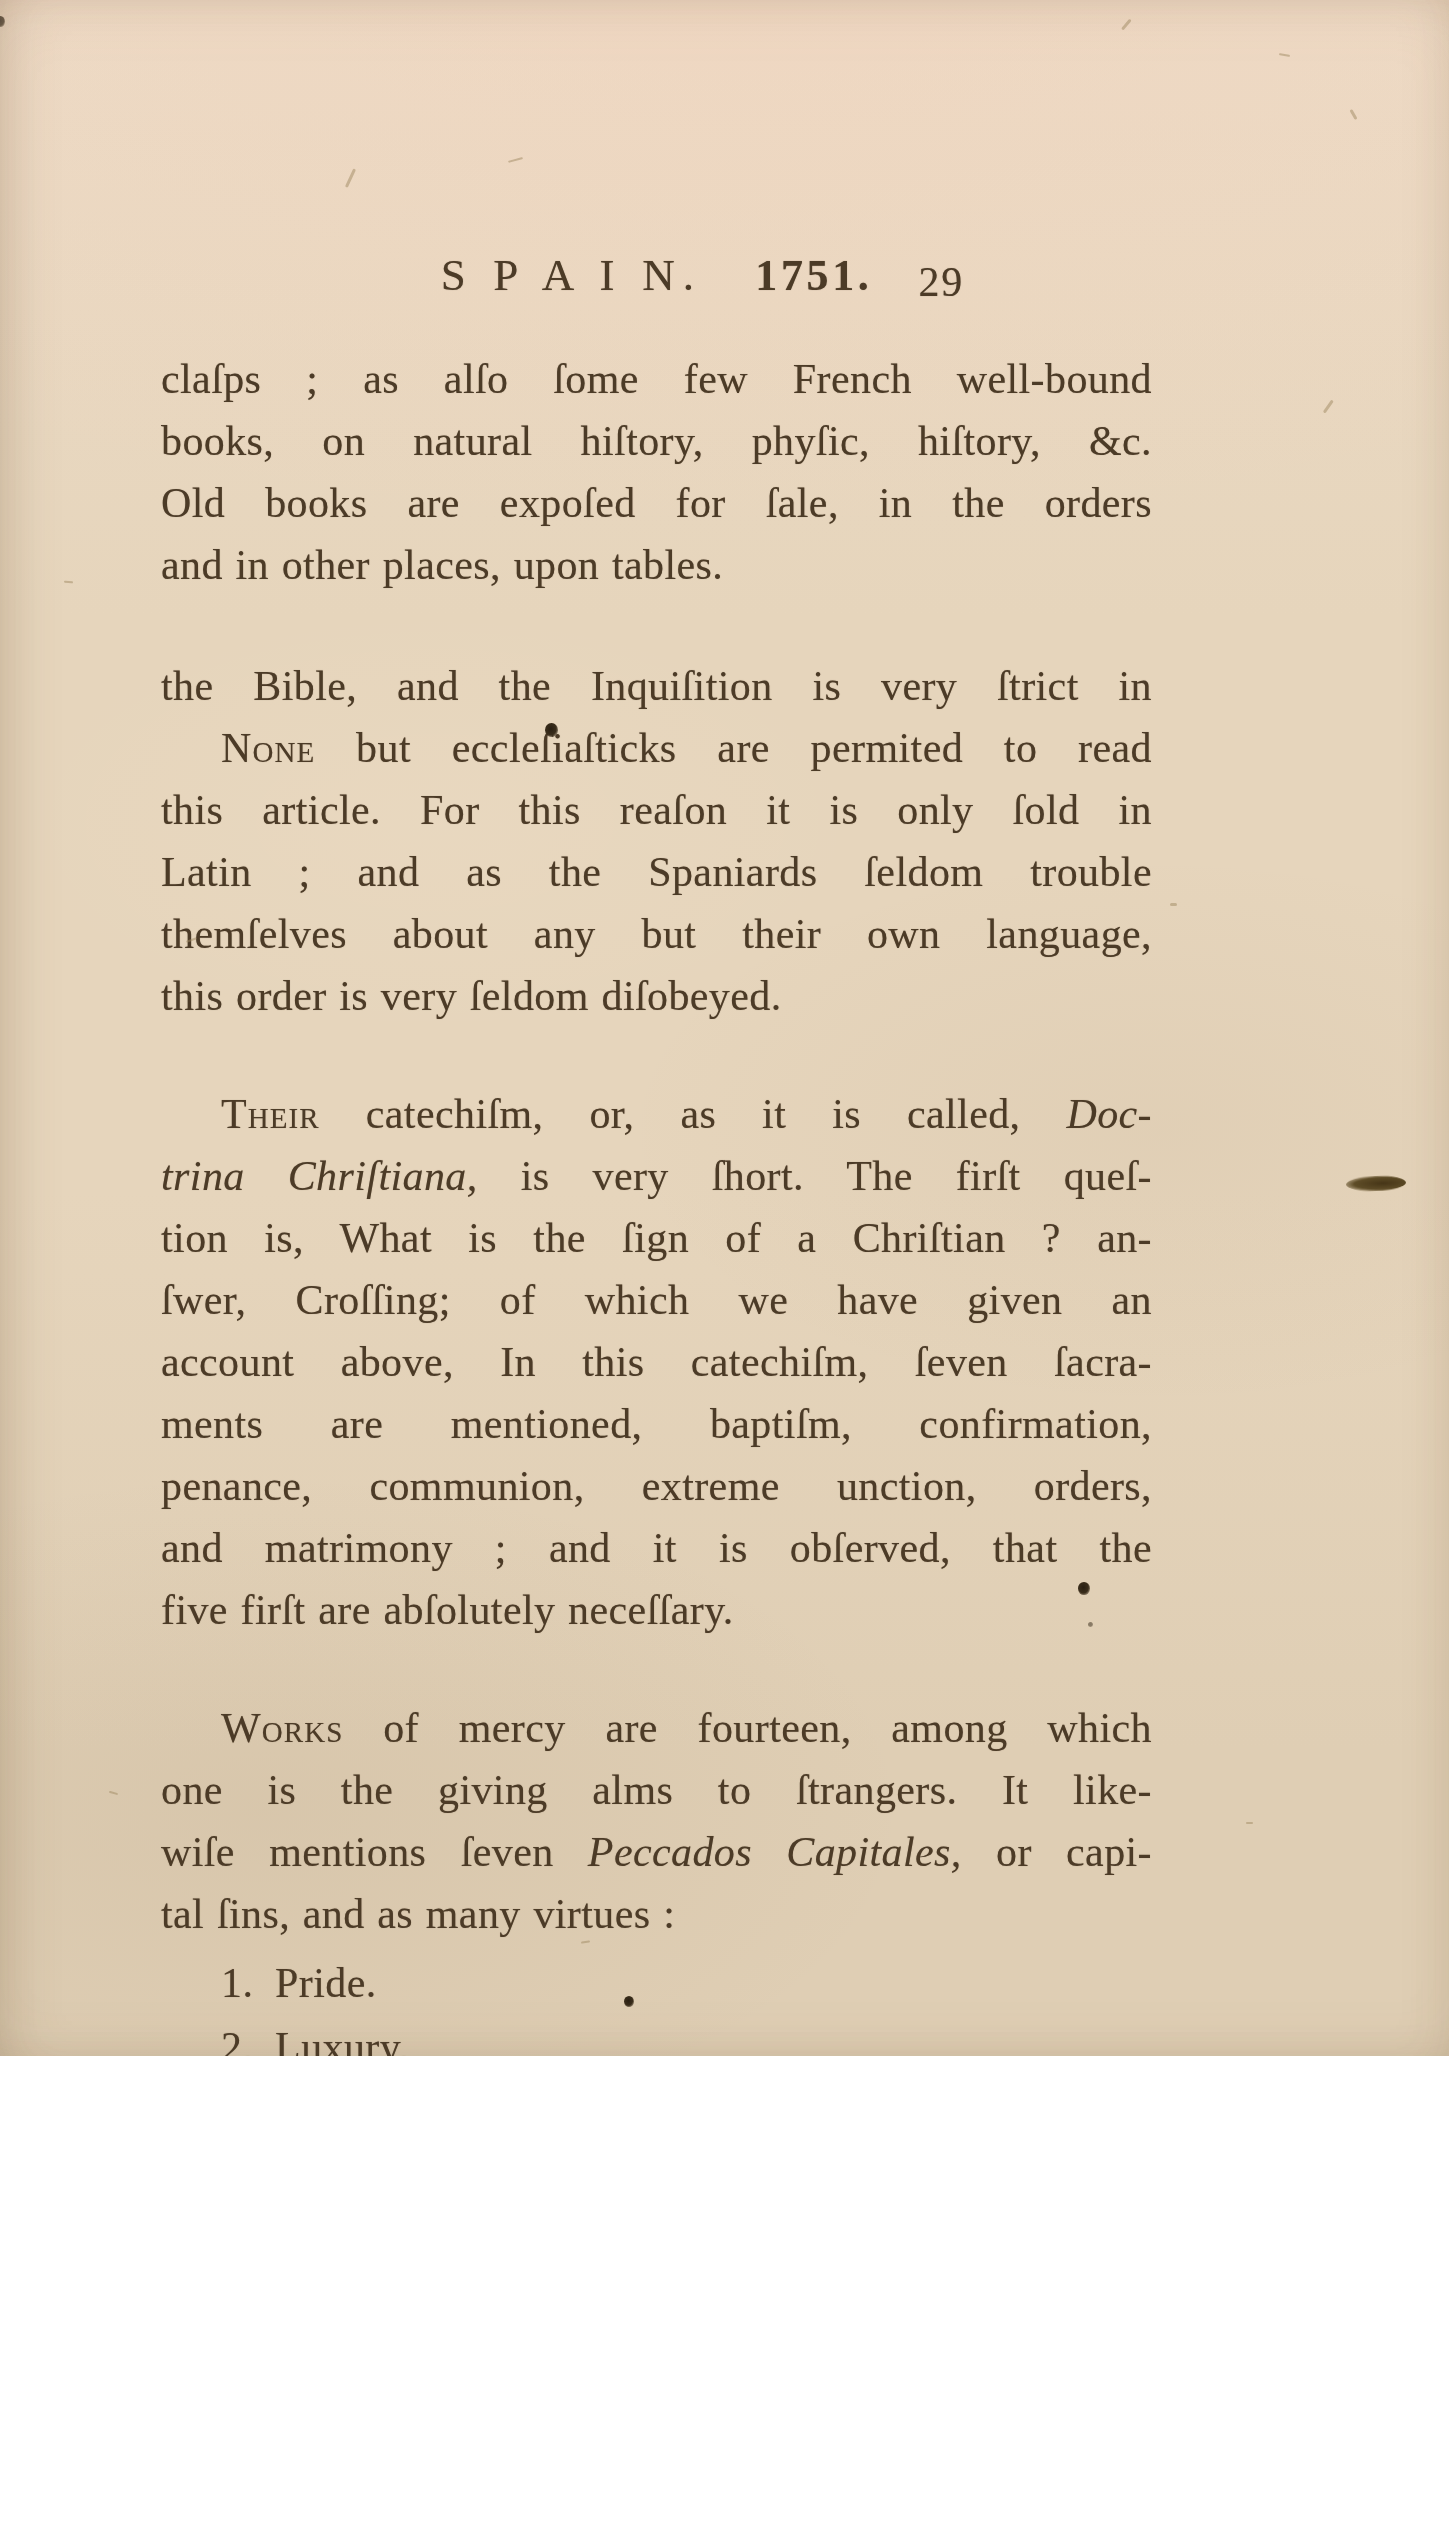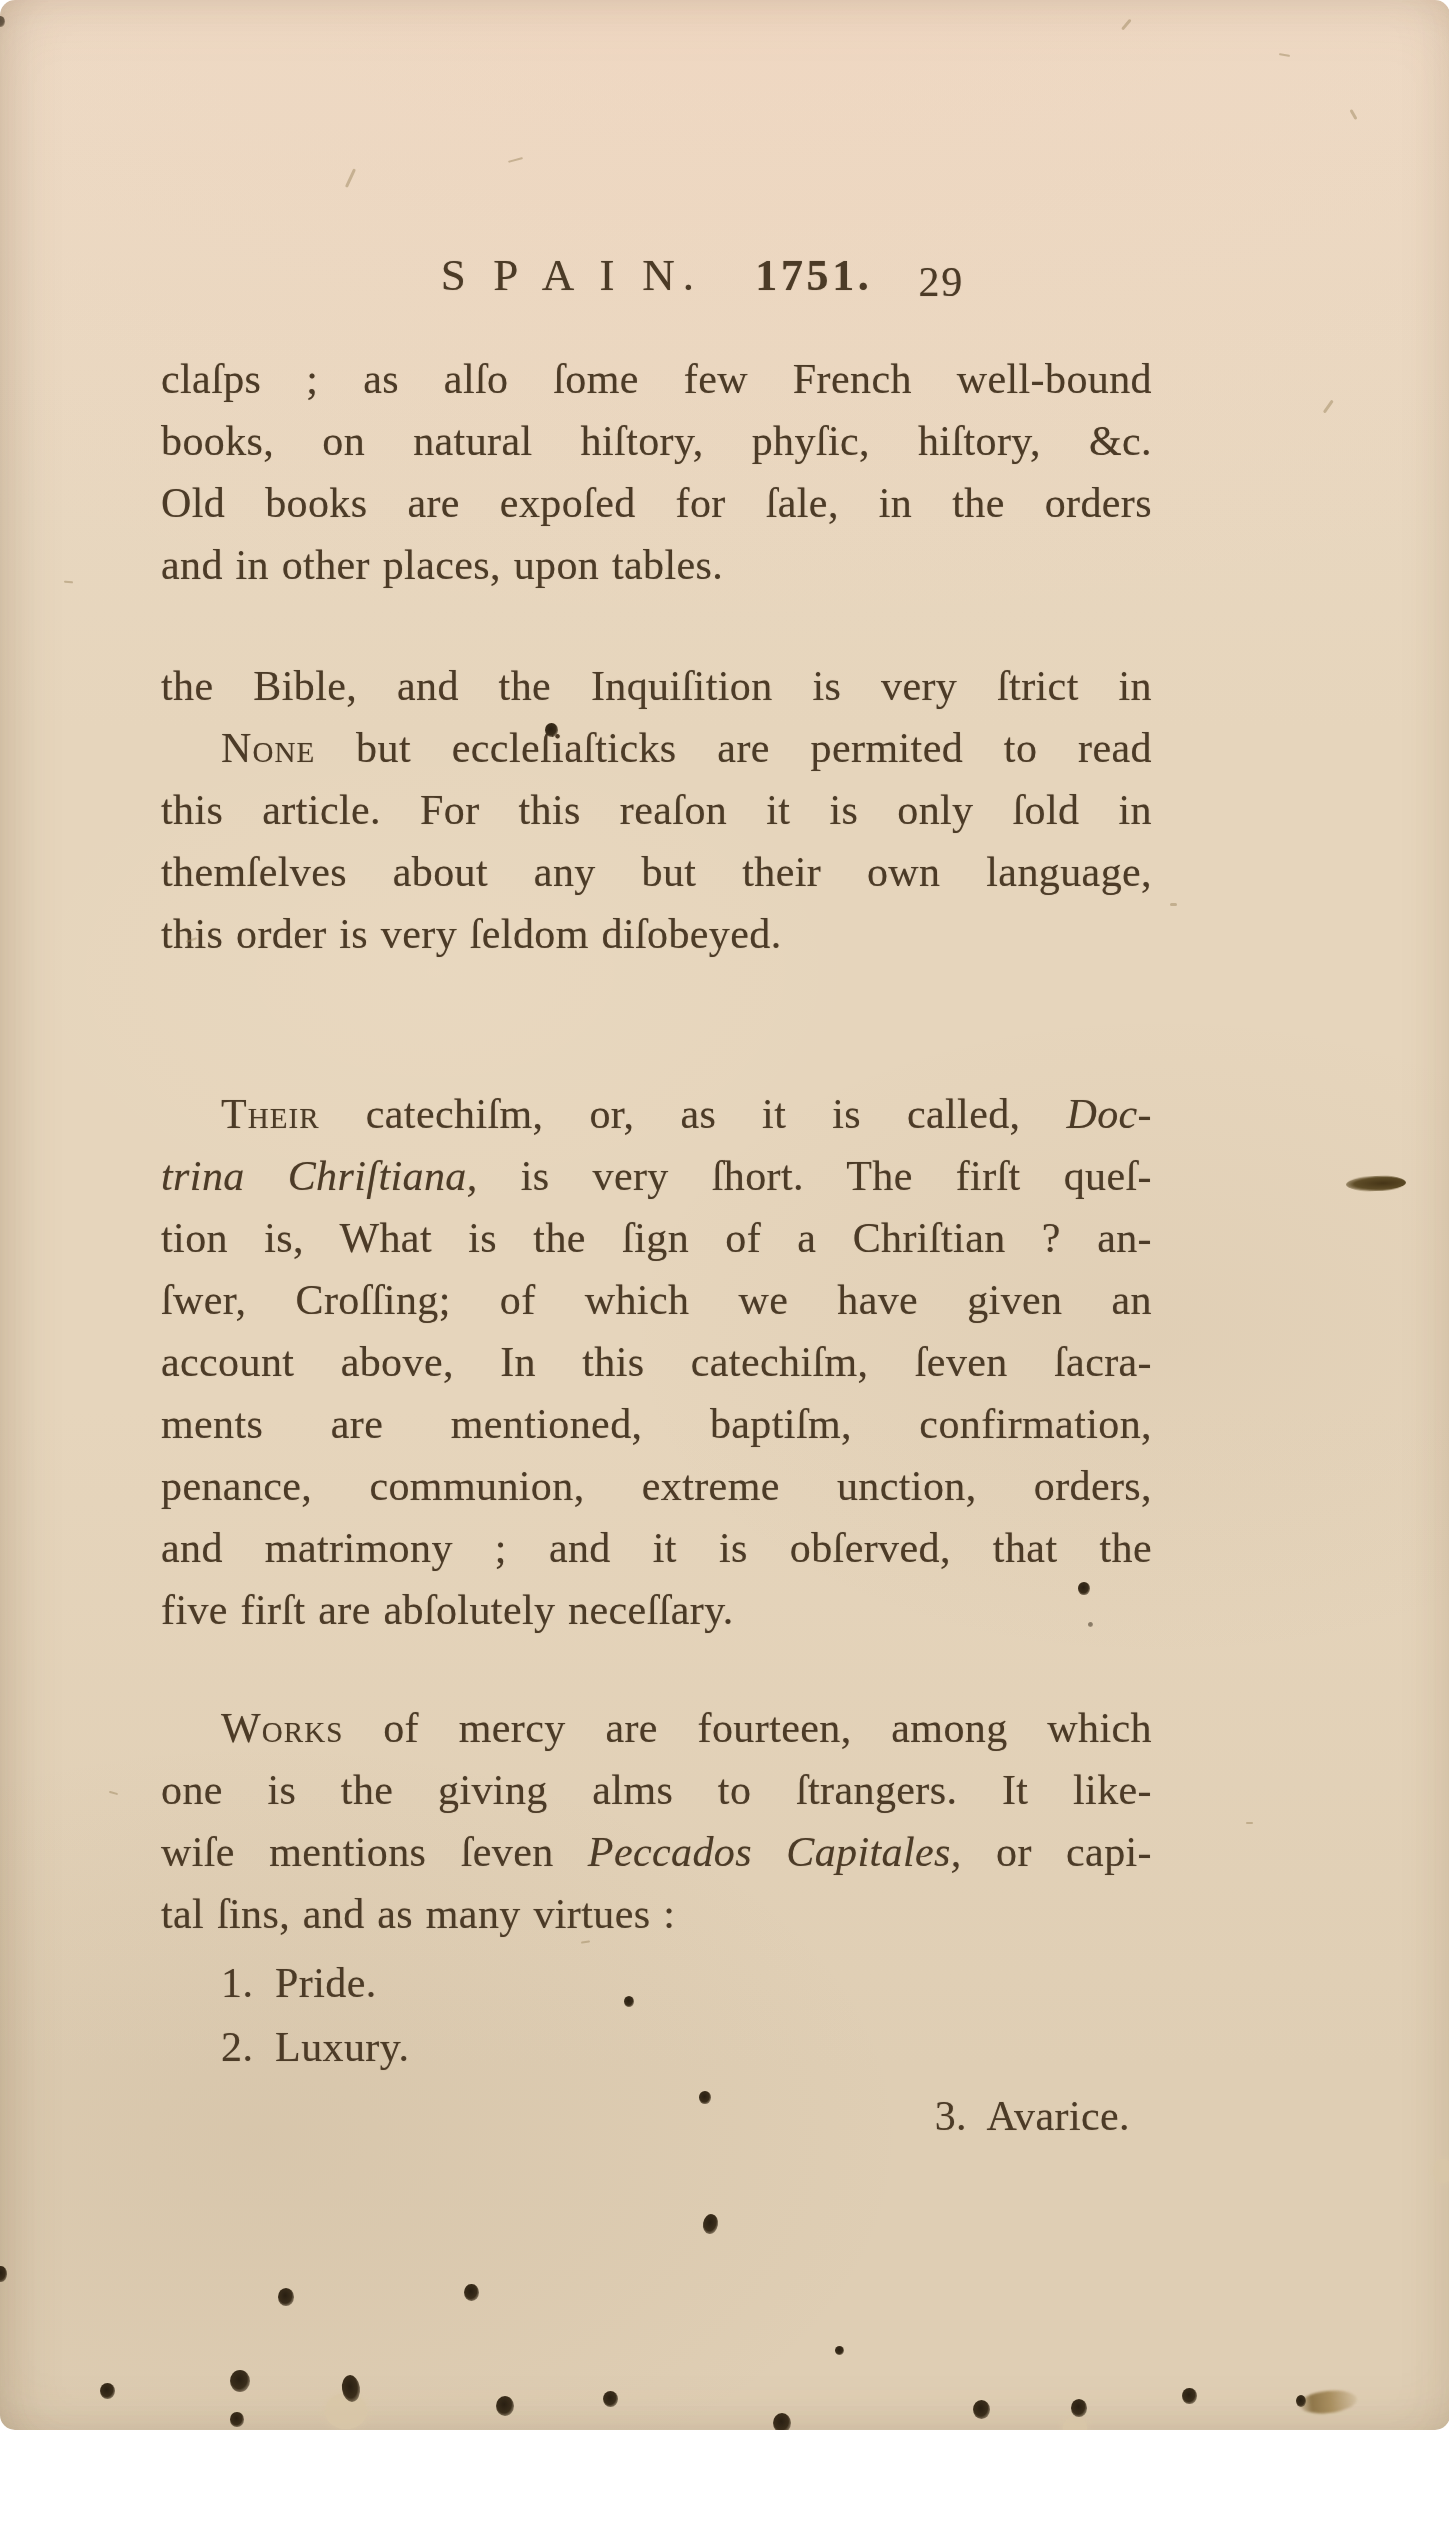--- a/index.html
+++ b/index.html
@@ -1,34 +1,33 @@
 <!DOCTYPE html>
 <html style="--paper_top: #ecdbc6; --paper_mid: #e6d5bc; --paper_bottom: #dfceb4; --ink: #4c3b27; --speck_dark: #3a2d1b; --halo: #d9c7a8; --smear: #a28753; --fiber: #a08a62;font-size:14.5px"><head>
 <meta charset="utf-8">
 <style>
   html,body{margin:0;padding:0;}
   body{
     width:1450px;height:2538px;overflow:hidden;
     font-family:"Liberation Serif","DejaVu Serif",serif;
   }
   .page{
-    position:relative;width:1450px;height:2430px;overflow:hidden;
+    position:relative;width:1450px;height:2056px;overflow:hidden;
     color:var(--ink);
     background:
       radial-gradient(130% 38% at 52% 0%, rgba(244,210,188,.38), rgba(244,210,188,0) 70%),
       radial-gradient(60% 22% at 18% 88%, rgba(120,95,60,.07), transparent 75%),
       radial-gradient(50% 18% at 80% 55%, rgba(120,95,60,.05), transparent 75%),
       radial-gradient(40% 14% at 30% 40%, rgba(255,240,220,.10), transparent 75%),
       linear-gradient(180deg, var(--paper_top) 0%, var(--paper_mid) 30%, var(--paper_mid) 58%, var(--paper_bottom) 85%, var(--paper_bottom) 100%);
     box-shadow:
       inset 31px 0 64px -36px rgba(110,85,55,.30),
       inset -23.6px 0 64px -40px rgba(110,85,55,.22),
       inset 0 27px 82px -45px rgba(160,115,85,.18),
       inset 0 -27px 82px -50px rgba(110,85,55,.16);
-    border-radius: 15px;
   }
   .text-col{position:absolute;left:161px;top:0;width:991px;height:100%;z-index:1;}
   .header{
     position:absolute;top:249px;left:0;width:100%;
     display:flex;justify-content:center;align-items:baseline;gap:53px;
     text-shadow:0 0 0.9px rgba(70,55,35,.55);
   }
   .header .title{font-size:45px;letter-spacing:8.2px;}
   .header .year{font-size:44px;letter-spacing:3.6px;font-weight:bold;}
   .pagenum{
@@ -82,20 +81,21 @@
     <div class="para p1">
         <div class="line"><span>claſps ; as alſo ſome few French well-bound</span></div>
         <div class="line"><span>books, on natural hiſtory, phyſic, hiſtory, &amp;c.</span></div>
         <div class="line"><span>Old books are expoſed for ſale, in the orders</span></div>
         <div class="line last"><span>and in other places, upon tables.</span></div>
       </div>
     <div class="para p2">
         <div class="line"><span>the Bible, and the Inquiſition is very ſtrict in</span></div>
         <div class="line first"><span class="sc">None</span><span> but eccleſiaſticks are permited to read</span></div>
         <div class="line"><span>this article.  For this reaſon it is only ſold in</span></div>
+        <div class="line"><span>Latin ; and as the Spaniards ſeldom trouble</span></div>
         <div class="line"><span>themſelves about any but their own language,</span></div>
         <div class="line last"><span>this order is very ſeldom diſobeyed.</span></div>
       </div>
     <div class="para p3">
         <div class="line first"><span class="sc">Their</span><span> catechiſm, or, as it is called, </span><span class="it">Doc-</span></div>
         <div class="line"><span class="it">trina Chriſtiana,</span><span> is very ſhort.  The firſt queſ-</span></div>
         <div class="line"><span>tion is, What is the ſign of a Chriſtian ? an-</span></div>
         <div class="line"><span>ſwer, Croſſing; of which we have given an</span></div>
         <div class="line"><span>account above,  In this catechiſm, ſeven ſacra-</span></div>
         <div class="line"><span>ments are mentioned, baptiſm, confirmation,</span></div>

